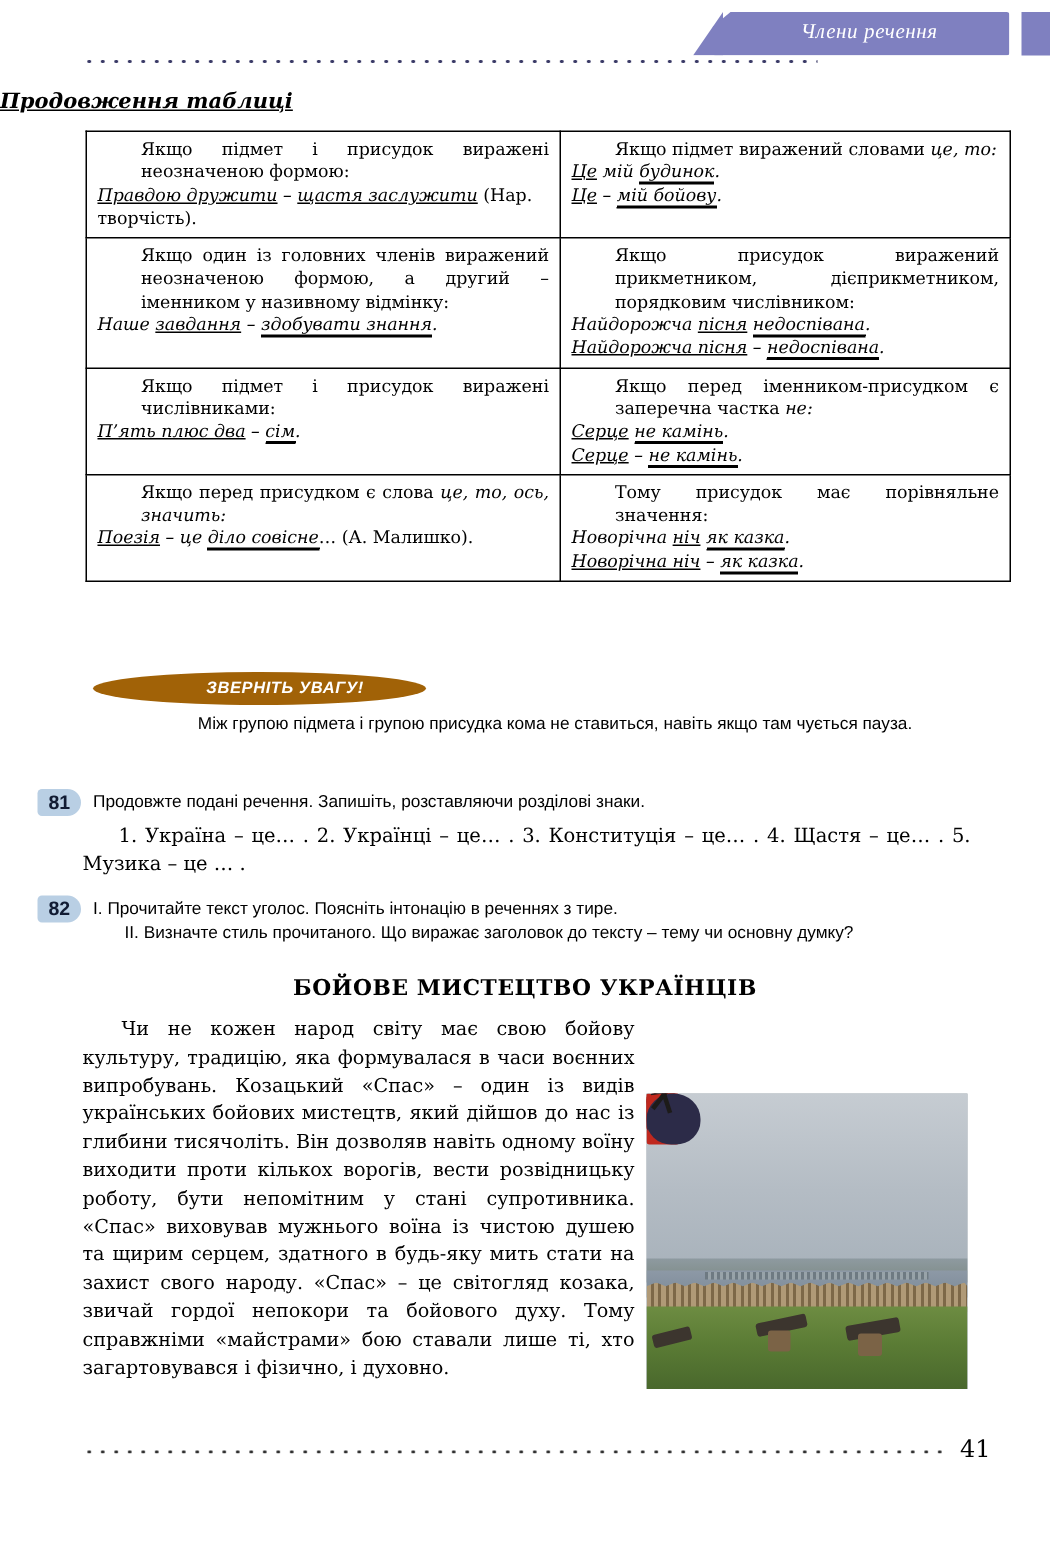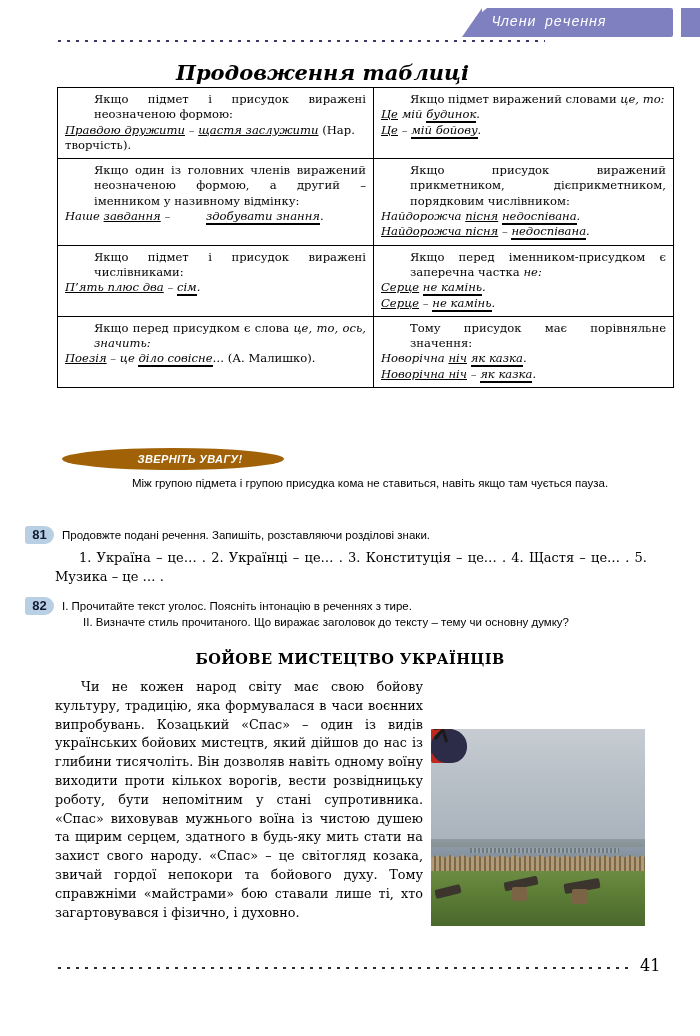--- a/index.html
+++ b/index.html
@@ -40,23 +40,23 @@
     width: 20px;
     height: 29px;
     background: #7f80c0;
     clip-path: polygon(100% 0, 100% 100%, 0 100%);
   }
   .header-title {
     position: absolute;
     top: 9px;
     left: 492px;
     width: 175px;
-    text-align: left;
+    text-align: center;
     color: #ffffff;
-    font-family: Liberation Mono, monospace;
+    font-family: Liberation Serif, serif;
     font-style: italic;
     font-size: 14px;
     letter-spacing: 0.4px;
     line-height: 26px;
     white-space: nowrap;
   }
   .header-tab-right {
     position: absolute;
     top: 8px;
     left: 681px;
@@ -75,25 +75,26 @@
     background-position: 0 2px;
     background-repeat: repeat-x;
   }
 
   
   .tbl-continued {
     position: absolute;
     top: 60px;
     left: 0;
     width: 645px;
-    text-align: center;
+    text-align: left;
     font-family: "DejaVu Serif", serif;
     font-weight: bold;
     font-style: italic;
-    font-size: 21px;
+    font-size: 14px;
+    text-decoration: underline;
   }
 
   
   .rules-table {
     position: absolute;
     top: 87px;
     left: 57px;
     width: 586px;
     border-collapse: collapse;
     table-layout: fixed;
@@ -351,21 +352,21 @@
         <div class="examples">
             <div class="ex"><span class="u1" style="font-style: italic;">Це</span><span style="font-style: italic;"> мій </span><span class="u2" style="font-style: italic;">будинок</span><span style="font-style: italic;">.</span></div>
             <div class="ex"><span class="u1" style="font-style: italic;">Це</span><span style="font-style: italic;"> – </span><span class="u2" style="font-style: italic;">мій бойову</span><span style="font-style: italic;">.</span></div>
           </div>
       </td>
     </tr>
       <tr>
       <td class="col-l">
         <div class="lead">Якщо один із головних членів виражений неозначеною формою, а другий – іменником у називному відмінку:</div>
         <div class="examples">
-            <div class="ex"><span style="font-style: italic;">Наше </span><span class="u1" style="font-style: italic;">завдання</span><span style="font-style: italic;"> – </span><span class="u2" style="font-style: italic; margin-left: 32px;">здобувати знання</span><span style="font-style: italic;">.</span></div>
+            <div class="ex"><span style="font-style: italic;">Наше </span><span class="u1" style="font-style: italic;">завдання</span><span style="font-style: italic;"> – </span><span class="u2" style="font-style: italic;">здобувати знання</span><span style="font-style: italic;">.</span></div>
           </div>
       </td>
       <td class="col-r">
         <div class="lead">Якщо присудок виражений прикметником, дієприкметником, порядковим числівником:</div>
         <div class="examples">
             <div class="ex"><span style="font-style: italic;">Найдорожча </span><span class="u1" style="font-style: italic;">пісня</span><span style="font-style: italic;"> </span><span class="u2" style="font-style: italic;">недоспівана</span><span style="font-style: italic;">.</span></div>
             <div class="ex"><span class="u1" style="font-style: italic;">Найдорожча пісня</span><span style="font-style: italic;"> – </span><span class="u2" style="font-style: italic;">недоспівана</span><span style="font-style: italic;">.</span></div>
           </div>
       </td>
     </tr>

